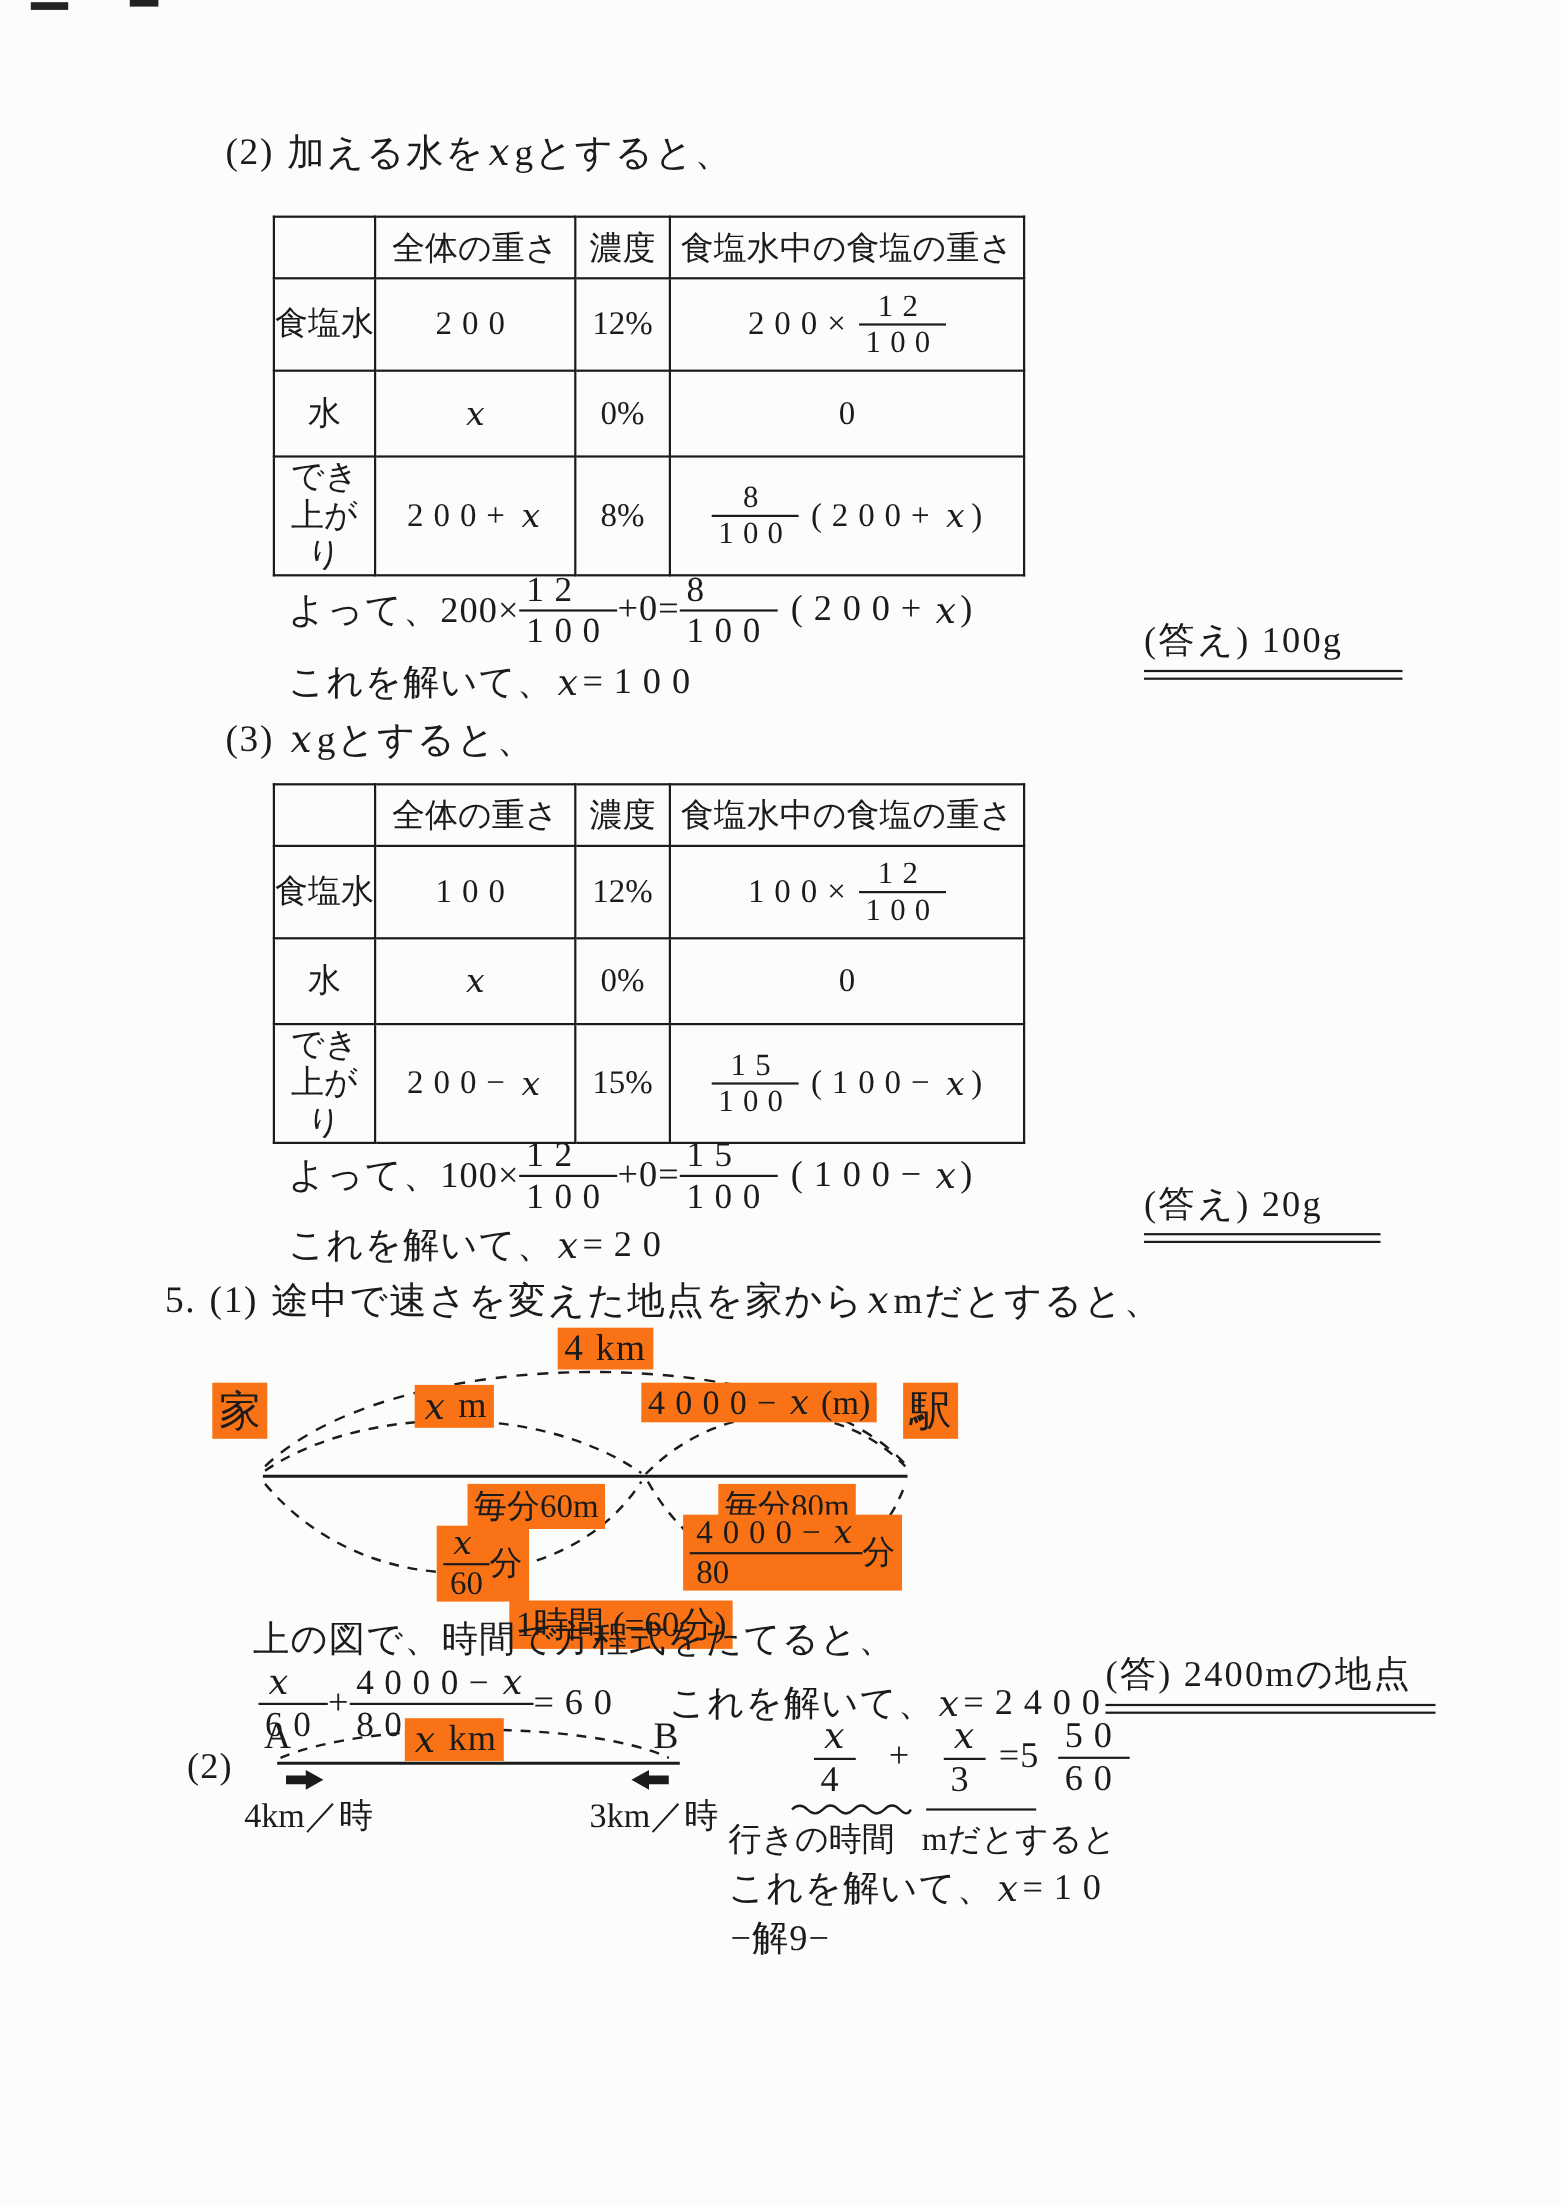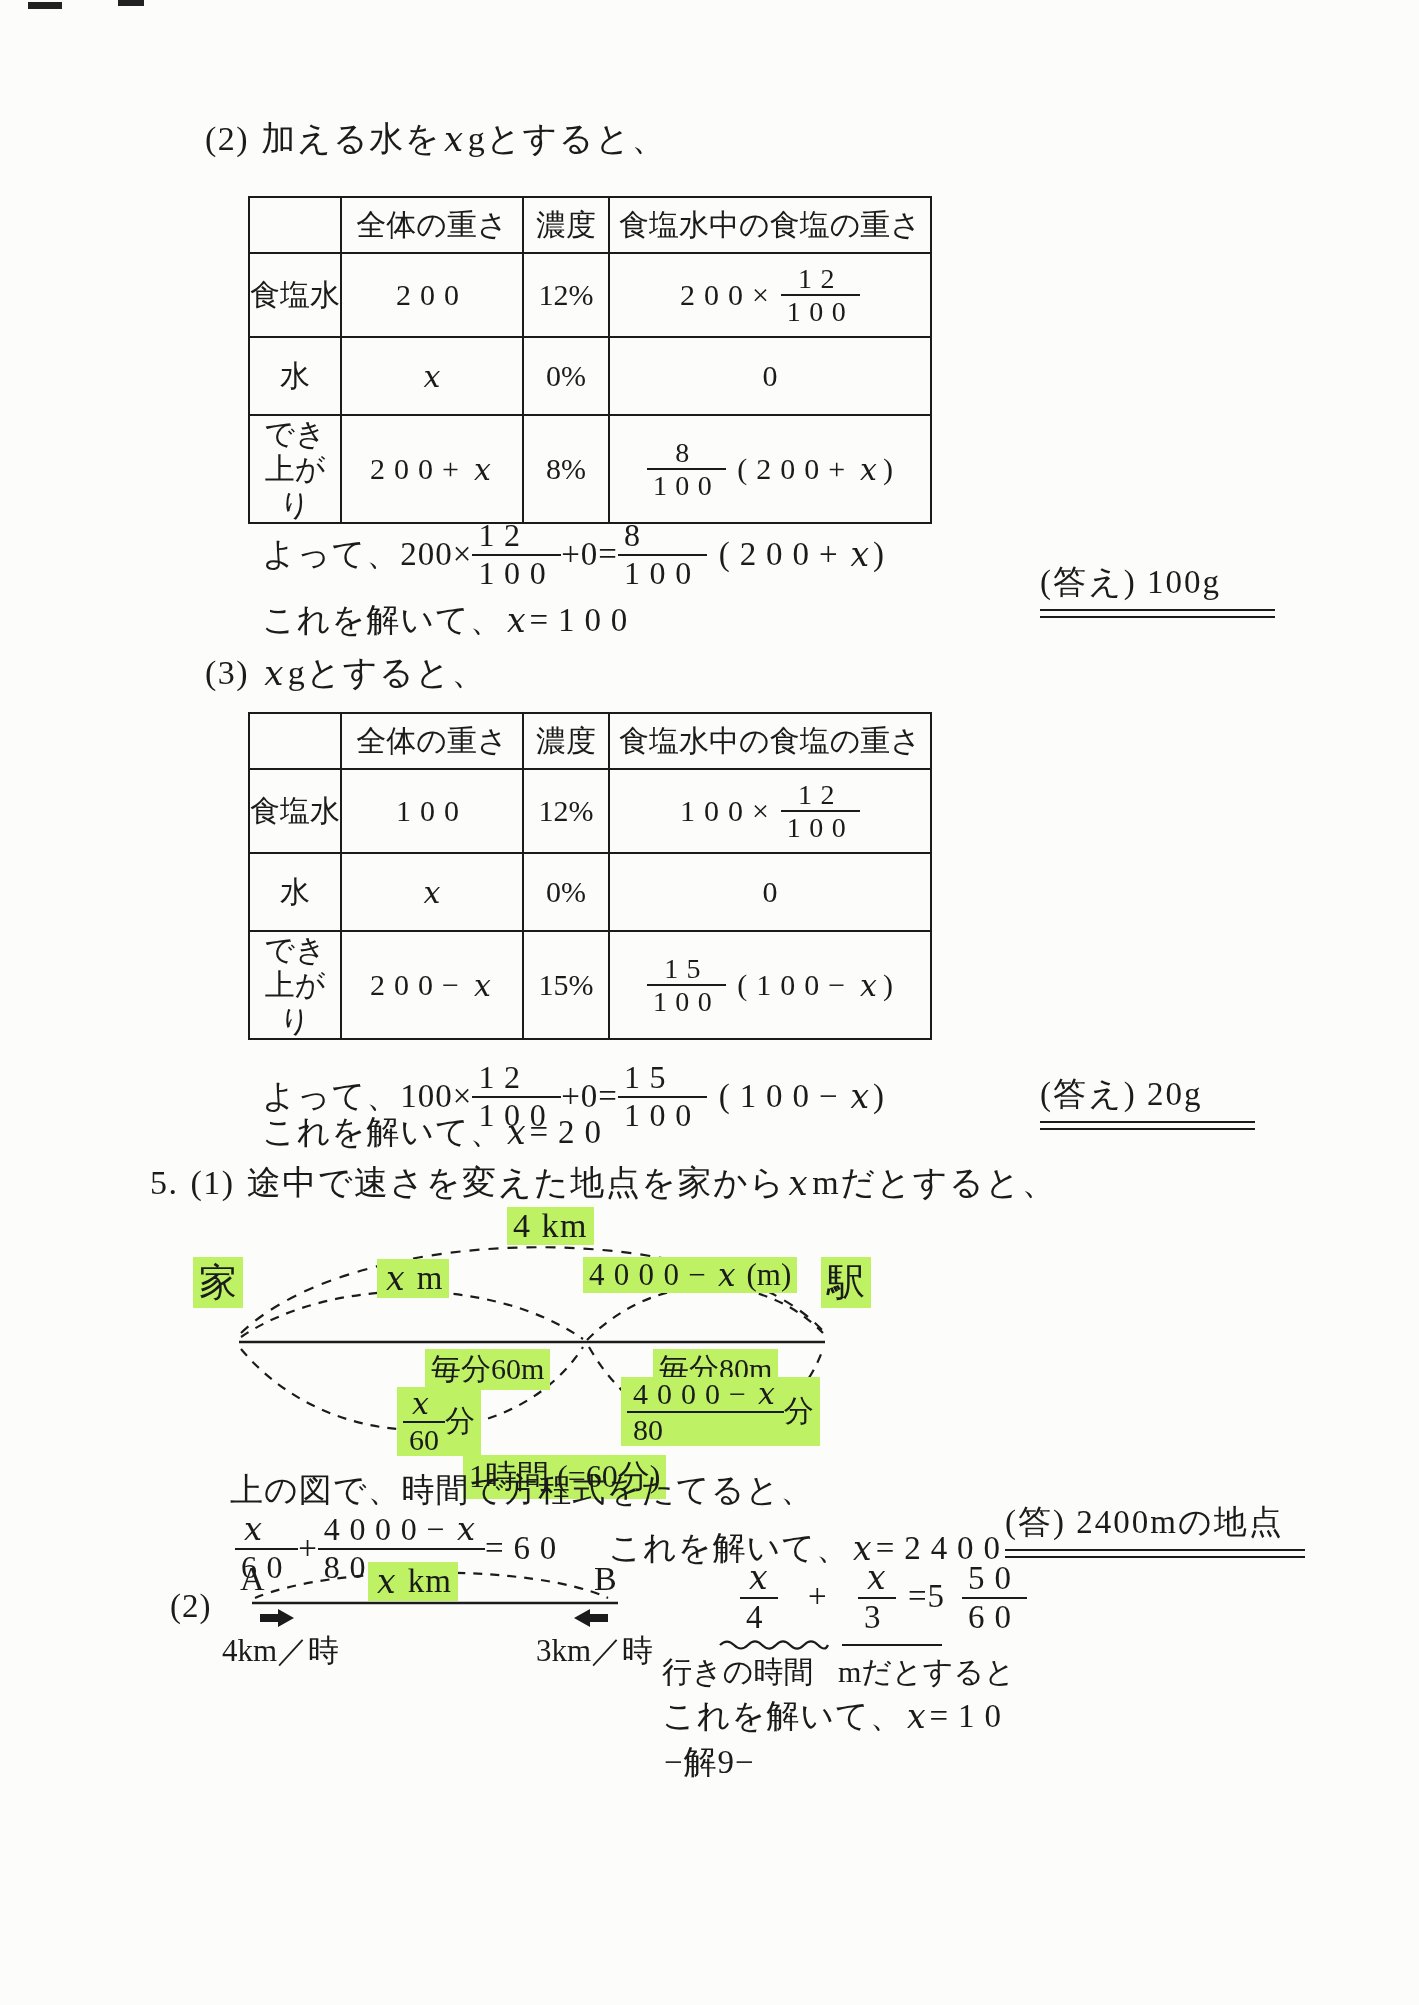--- a/index.html
+++ b/index.html
@@ -22,21 +22,21 @@
   .frac .fd{display:block;border-top:2.5px solid #1b1b1b;padding:0 6px;white-space:nowrap;}
   table.grid{border-collapse:collapse;table-layout:fixed;}
   table.grid td{border:2.8px solid #1b1b1b;text-align:center;vertical-align:middle;
                 font-size:30px;padding:0;}
   .cellflex{display:flex;align-items:center;justify-content:center;gap:3px;}
   .rowhead{white-space:pre-line;line-height:1.18;font-size:29px;}
   .rowhead-left{text-align:left;padding-left:8px;}
   .answer{display:inline-block;}
   .answer .atext{font-size:33px;letter-spacing:2px;white-space:nowrap;}
   .dline{height:5px;border-top:2.5px solid #1b1b1b;border-bottom:2px solid #1b1b1b;margin-top:4px;}
-  .whitebg{background:#bef264;padding:0 6px;}
+  .whitebg{background:#f97316;padding:0 6px;}
   .solidline{border-top:2.5px solid #1b1b1b;}
   .artifact{background:#222;}
 </style>
 </head>
 <body>
 
 <div class="page">
 
   <div class="abs artifact" style="left:28px;top:2px;width:34px;height:7px;"></div>
   <div class="abs artifact" style="left:118px;top:0;width:26px;height:6px;"></div>
@@ -192,21 +192,21 @@
           </span>
           <span class="wide ml6">(100−</span>
               <span class="vx">x</span>
               <span>)</span>
         </div>
       </td>
     </tr>
   </tbody>
     </table>
 
-  <div class="abs row t33" style="left:262px;top:1032px;margin-top:28px;">
+  <div class="abs row t33" style="left:262px;top:1032px;">
     <span>よって、100×</span>
     <span class="frac t32">
         <span class="fn wide">12</span>
         <span class="fd wide">100</span>
       </span>
     <span>+0=</span>
     <span class="frac t32">
         <span class="fn wide">15</span>
         <span class="fd wide">100</span>
       </span>

